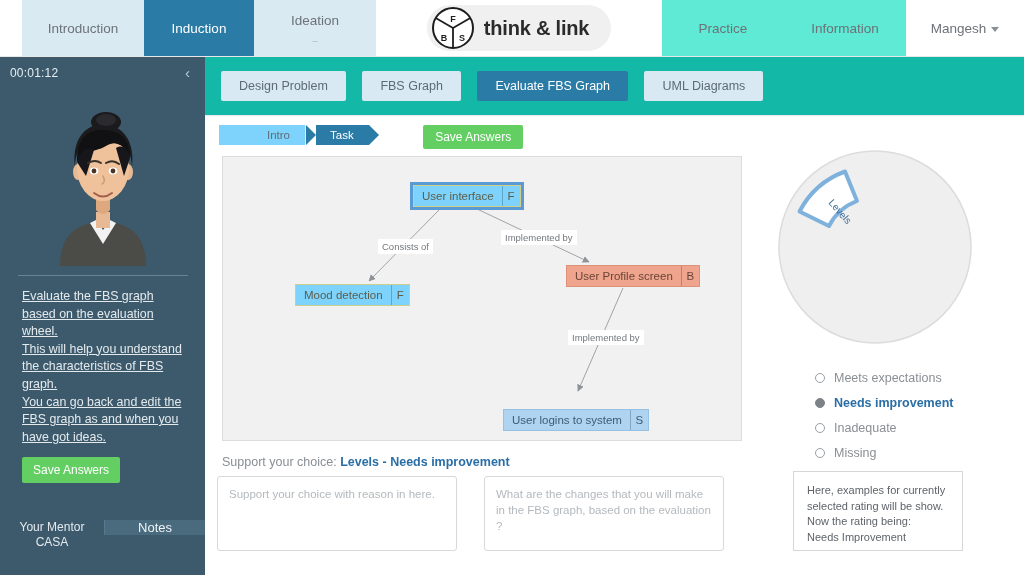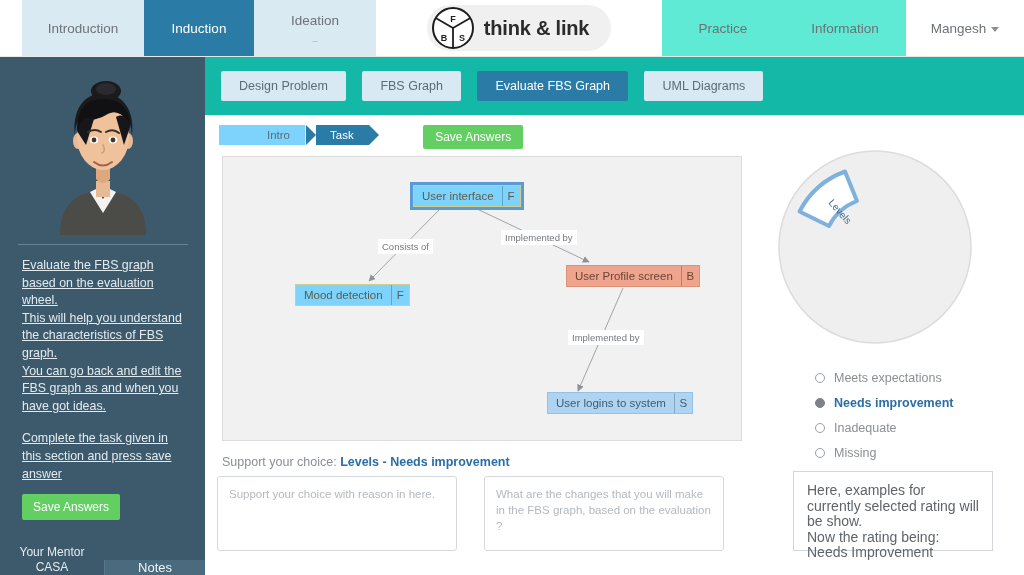--- a/index.html
+++ b/index.html
@@ -157,21 +157,21 @@
     border-radius: 2px;
     cursor: pointer;
     font-family: "Liberation Sans", sans-serif;
   }
   .sb-bottom {
     position: absolute;
     left: 0; bottom: 0;
     width: 205px;
     height: 55px;
     display: flex;
-    align-items: flex-end;
+    align-items: flex-start;
   }
   .sb-mentor {
     flex: 1 1 auto;
     display:flex;
     flex-direction: column;
     align-items:center;
     justify-content:center;
     font-size: 12px;
     line-height: 15px;
     color: #e3eaee;
@@ -382,27 +382,27 @@
     resize: none;
     outline: none;
   }
   .answer-box::placeholder { color: #b4b9bd; }
   .answer-box.left  { left: 12px;  width: 240px; }
   .answer-box.right { left: 279px; width: 240px; }
 
   .examples-box {
     position: absolute;
     left: 588px; top: 414px;
-    width: 200px;
+    width: 170px;
     height: 80px;
     border: 1px solid #d3d7da;
     background: #ffffff;
     box-sizing: border-box;
     padding: 11px 13px;
-    font-size: 14px;
+    font-size: 11px;
     line-height: 15.5px;
     color: #5f646a;
   }
   .examples-box p { margin: 0; }
 </style>
 </head>
 <body>
 
 <div id="app">
 
@@ -446,20 +446,24 @@
     </div>
 
     <div class="nav-user">
       <span>Mangesh</span>
       <span class="caret-down"></span>
     </div>
   </div>
 
   <div class="sidebar">
 
+    <div class="sb-top">
+      <span class="sb-timer">00:01:12</span>
+      <span class="sb-collapse">‹</span>
+    </div>
 
     <div class="avatar-box">
       <svg width="118" height="160" viewBox="0 0 118 160">
 
         <path d="M16 160 C16 128 34 116 59 116 C84 116 102 128 102 160 Z" fill="#4b4b48"></path>
         <path d="M46 117 L59 138 L72 117 L66 114 L59 124 L52 114 Z" fill="#f2f2f2"></path>
         <rect x="52" y="106" width="14" height="16" fill="#e7b994"></rect>
 
         <path d="M52 104 q7 8 14 0 l0 -12 l-14 0 z" fill="#dea87f"></path>
 
@@ -490,21 +494,20 @@
         <path d="M50 87 q9 7 18 0" stroke="#a4604f" stroke-width="2" fill="none" stroke-linecap="round"></path>
       </svg>
     </div>
 
     <div class="sb-divider"></div>
 
     <div class="sb-text">
       <p>Evaluate the FBS graph based on the evaluation wheel.</p>
       <p>This will help you understand the characteristics of FBS graph.</p>
       <p>You can go back and edit the FBS graph as and when you have got ideas.</p>
-      <p class="gap">Complete the task given in this section and press save answer</p>
     </div>
 
     <button class="sb-save">Save Answers</button>
 
     <div class="sb-bottom">
       <div class="sb-mentor">
         <span>Your Mentor</span>
         <span>CASA</span>
       </div>
       <div class="sb-notes">Notes</div>
@@ -548,21 +551,21 @@
       <div class="gnode f" style="left:72px; top:127px;">
         <span class="gname">Mood detection</span>
         <span class="gtag">F</span>
       </div>
 
       <div class="gnode b" style="left:343px; top:108px;">
         <span class="gname">User Profile screen</span>
         <span class="gtag">B</span>
       </div>
 
-      <div class="gnode s" style="left:280px; top:235px;margin-left:44px;">
+      <div class="gnode s" style="left:280px; top:252px;">
         <span class="gname">User logins to system</span>
         <span class="gtag">S</span>
       </div>
 
       <div class="edge-label" style="left:155px; top:82px;">Consists of</div>
       <div class="edge-label" style="left:278px; top:73px;">Implemented by</div>
       <div class="edge-label" style="left:345px; top:173px;">Implemented by</div>
     </div>
 
     <div class="wheel-wrap">

